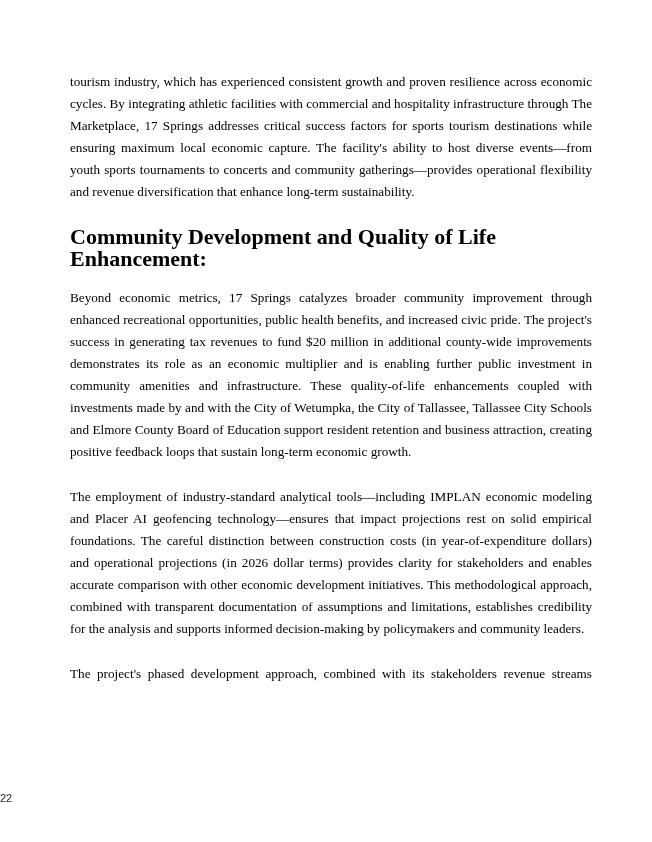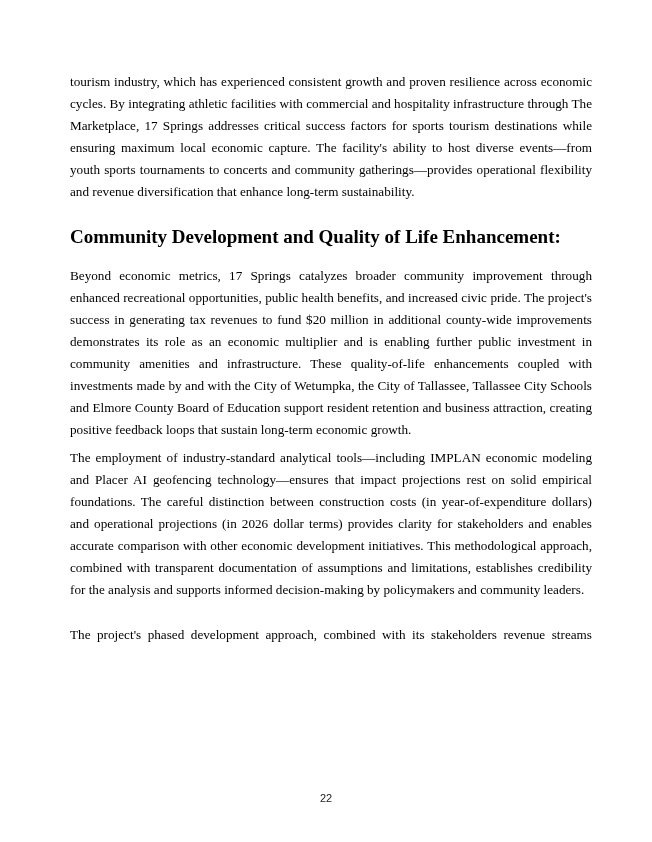--- a/index.html
+++ b/index.html
@@ -30,34 +30,33 @@
   .para {
     font-family: "Liberation Serif", "DejaVu Serif", serif;
     font-size: 13.2px;
     line-height: 22px;
     text-align: justify;
     margin: 0;
   }
   .heading {
     font-family: "Liberation Serif", "DejaVu Serif", serif;
     font-weight: bold;
-    font-size: 19px;
+    font-size: 22px;
     line-height: 22px;
     margin: 0;
   }
   .p1 { margin-bottom: 23px; }
   .h { margin-bottom: 17px; }
-  .p2 { margin-bottom: 6px; }
+  .p2 { margin-bottom: 23px; }
   .p3 { margin-bottom: 23px; }
   .page-number {
     position: absolute;
     left: 0;
     width: 652px;
     top: 791px;
-    text-align: center;
     font-family: "Liberation Sans", "DejaVu Sans", sans-serif;
     font-size: 11px;
     line-height: 14px;
     color: #222222;
   }
 </style>
 </head>
 <body>
 
 <div class="page">

